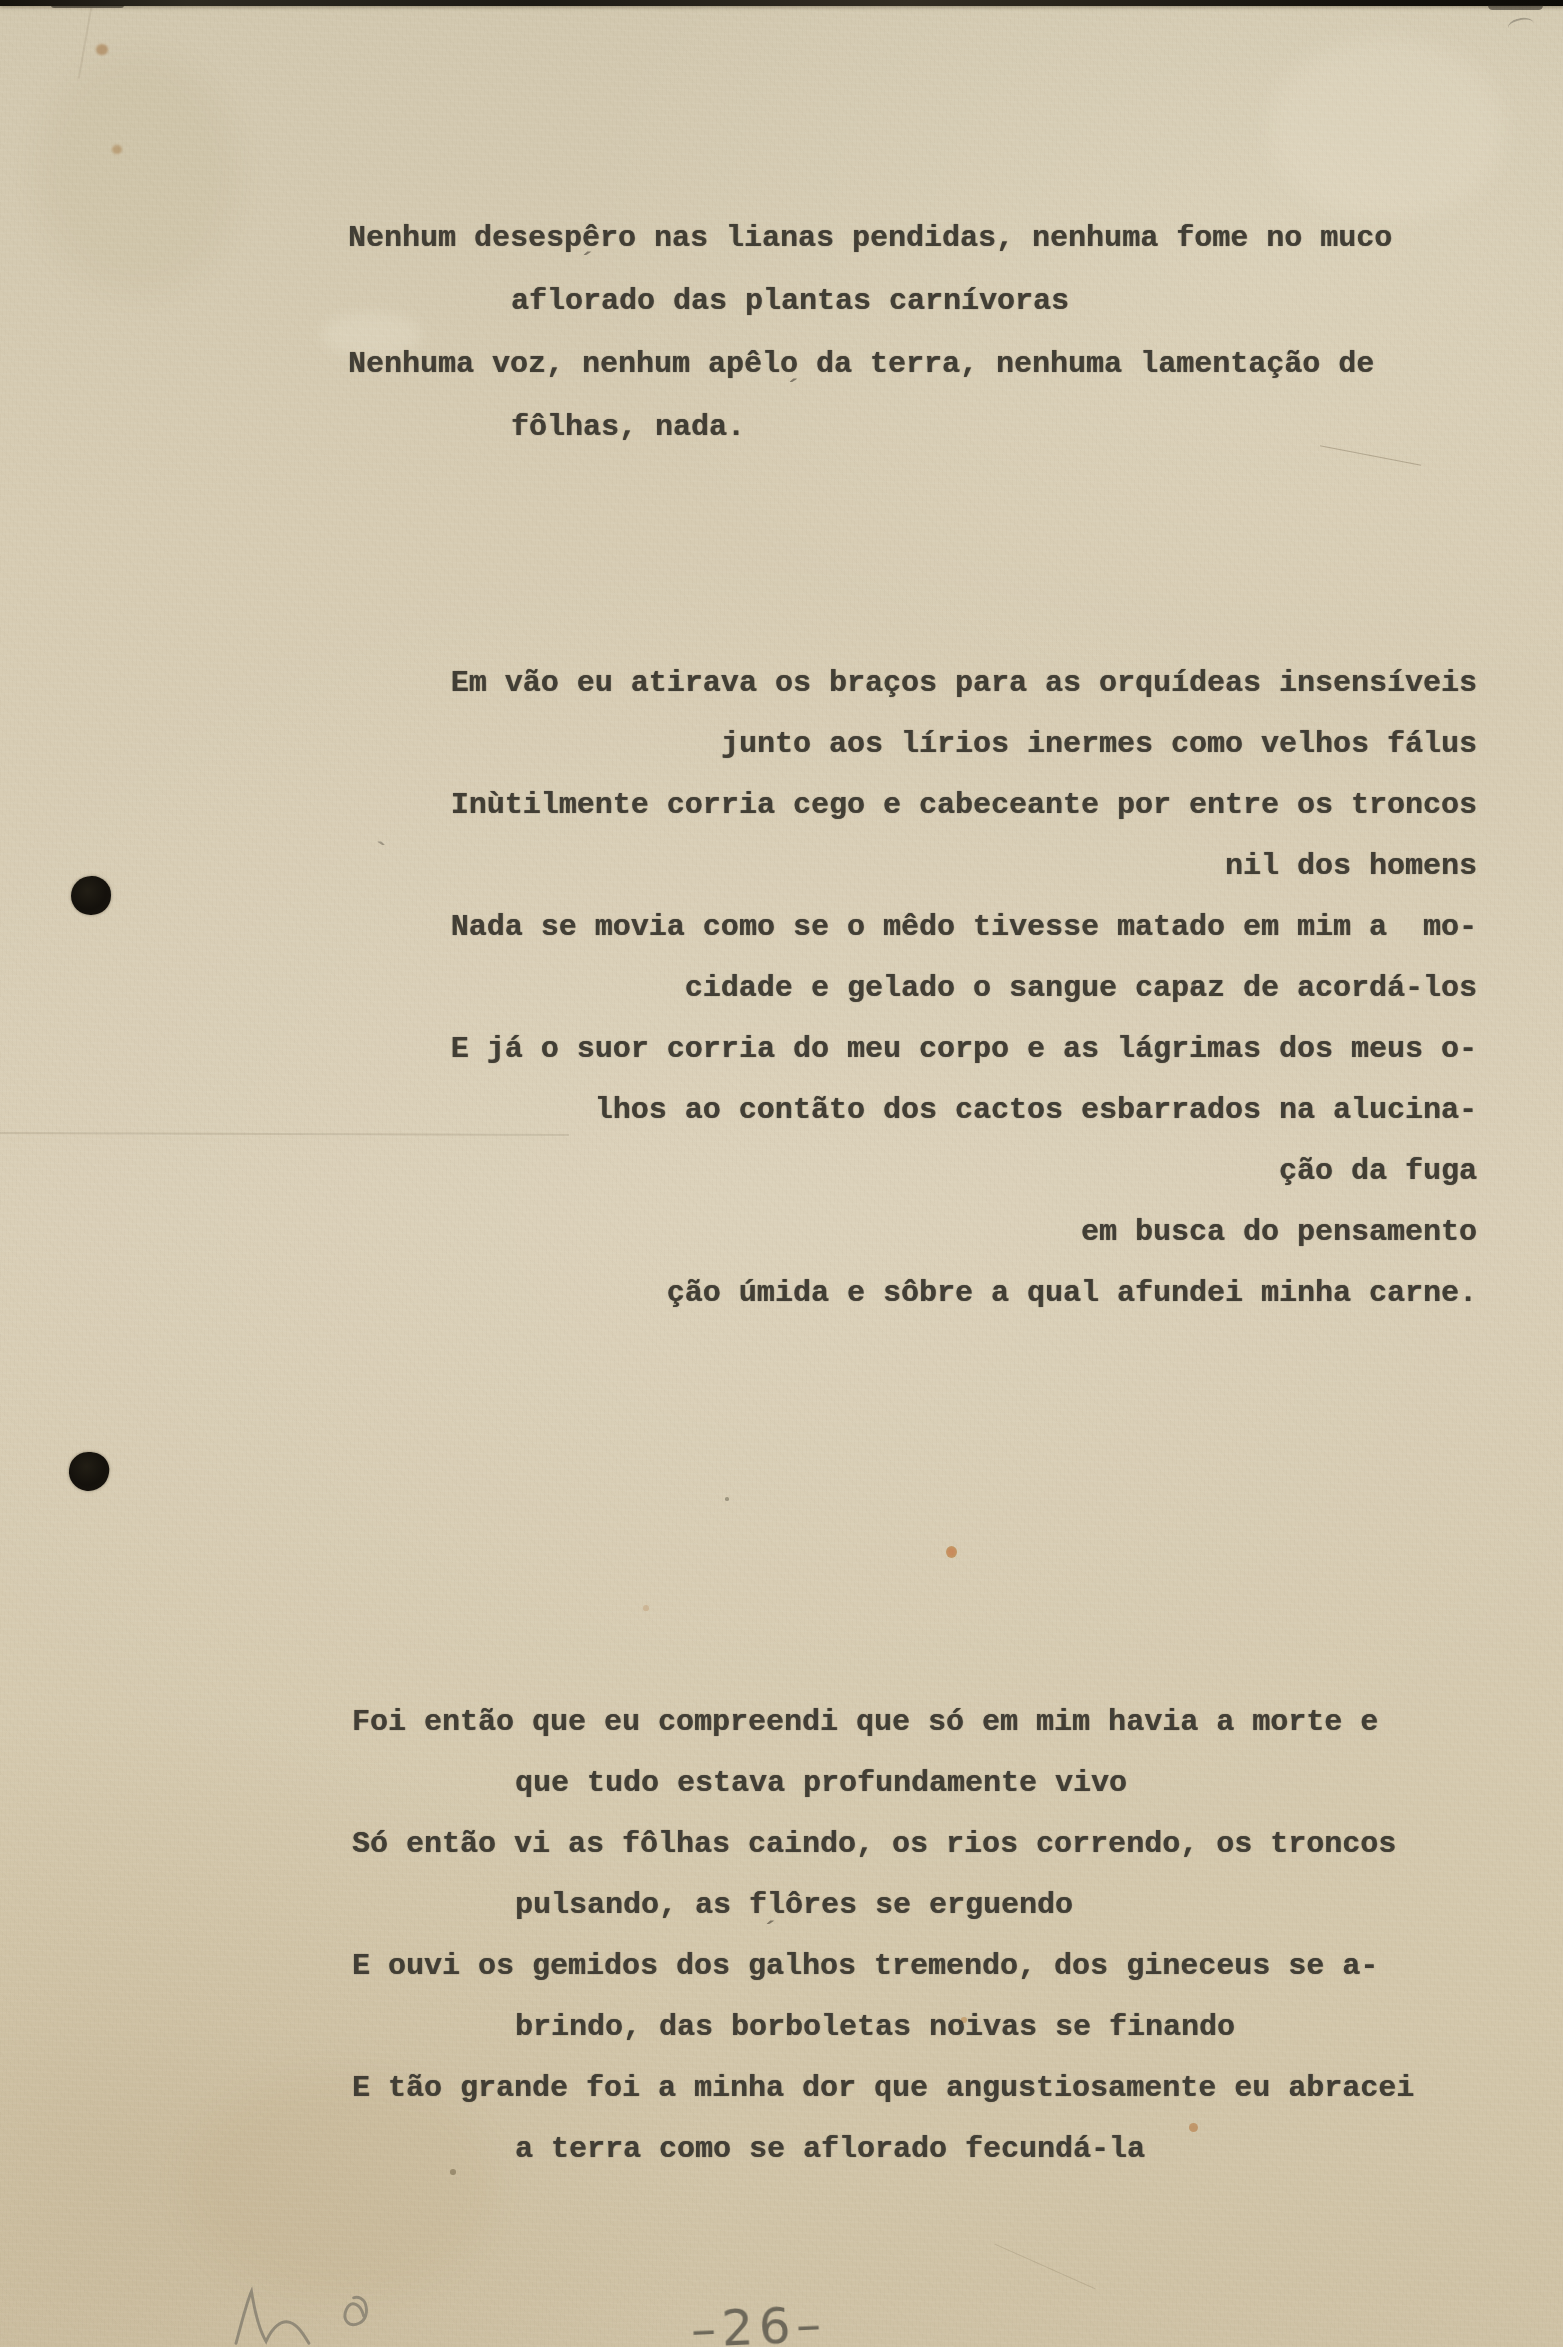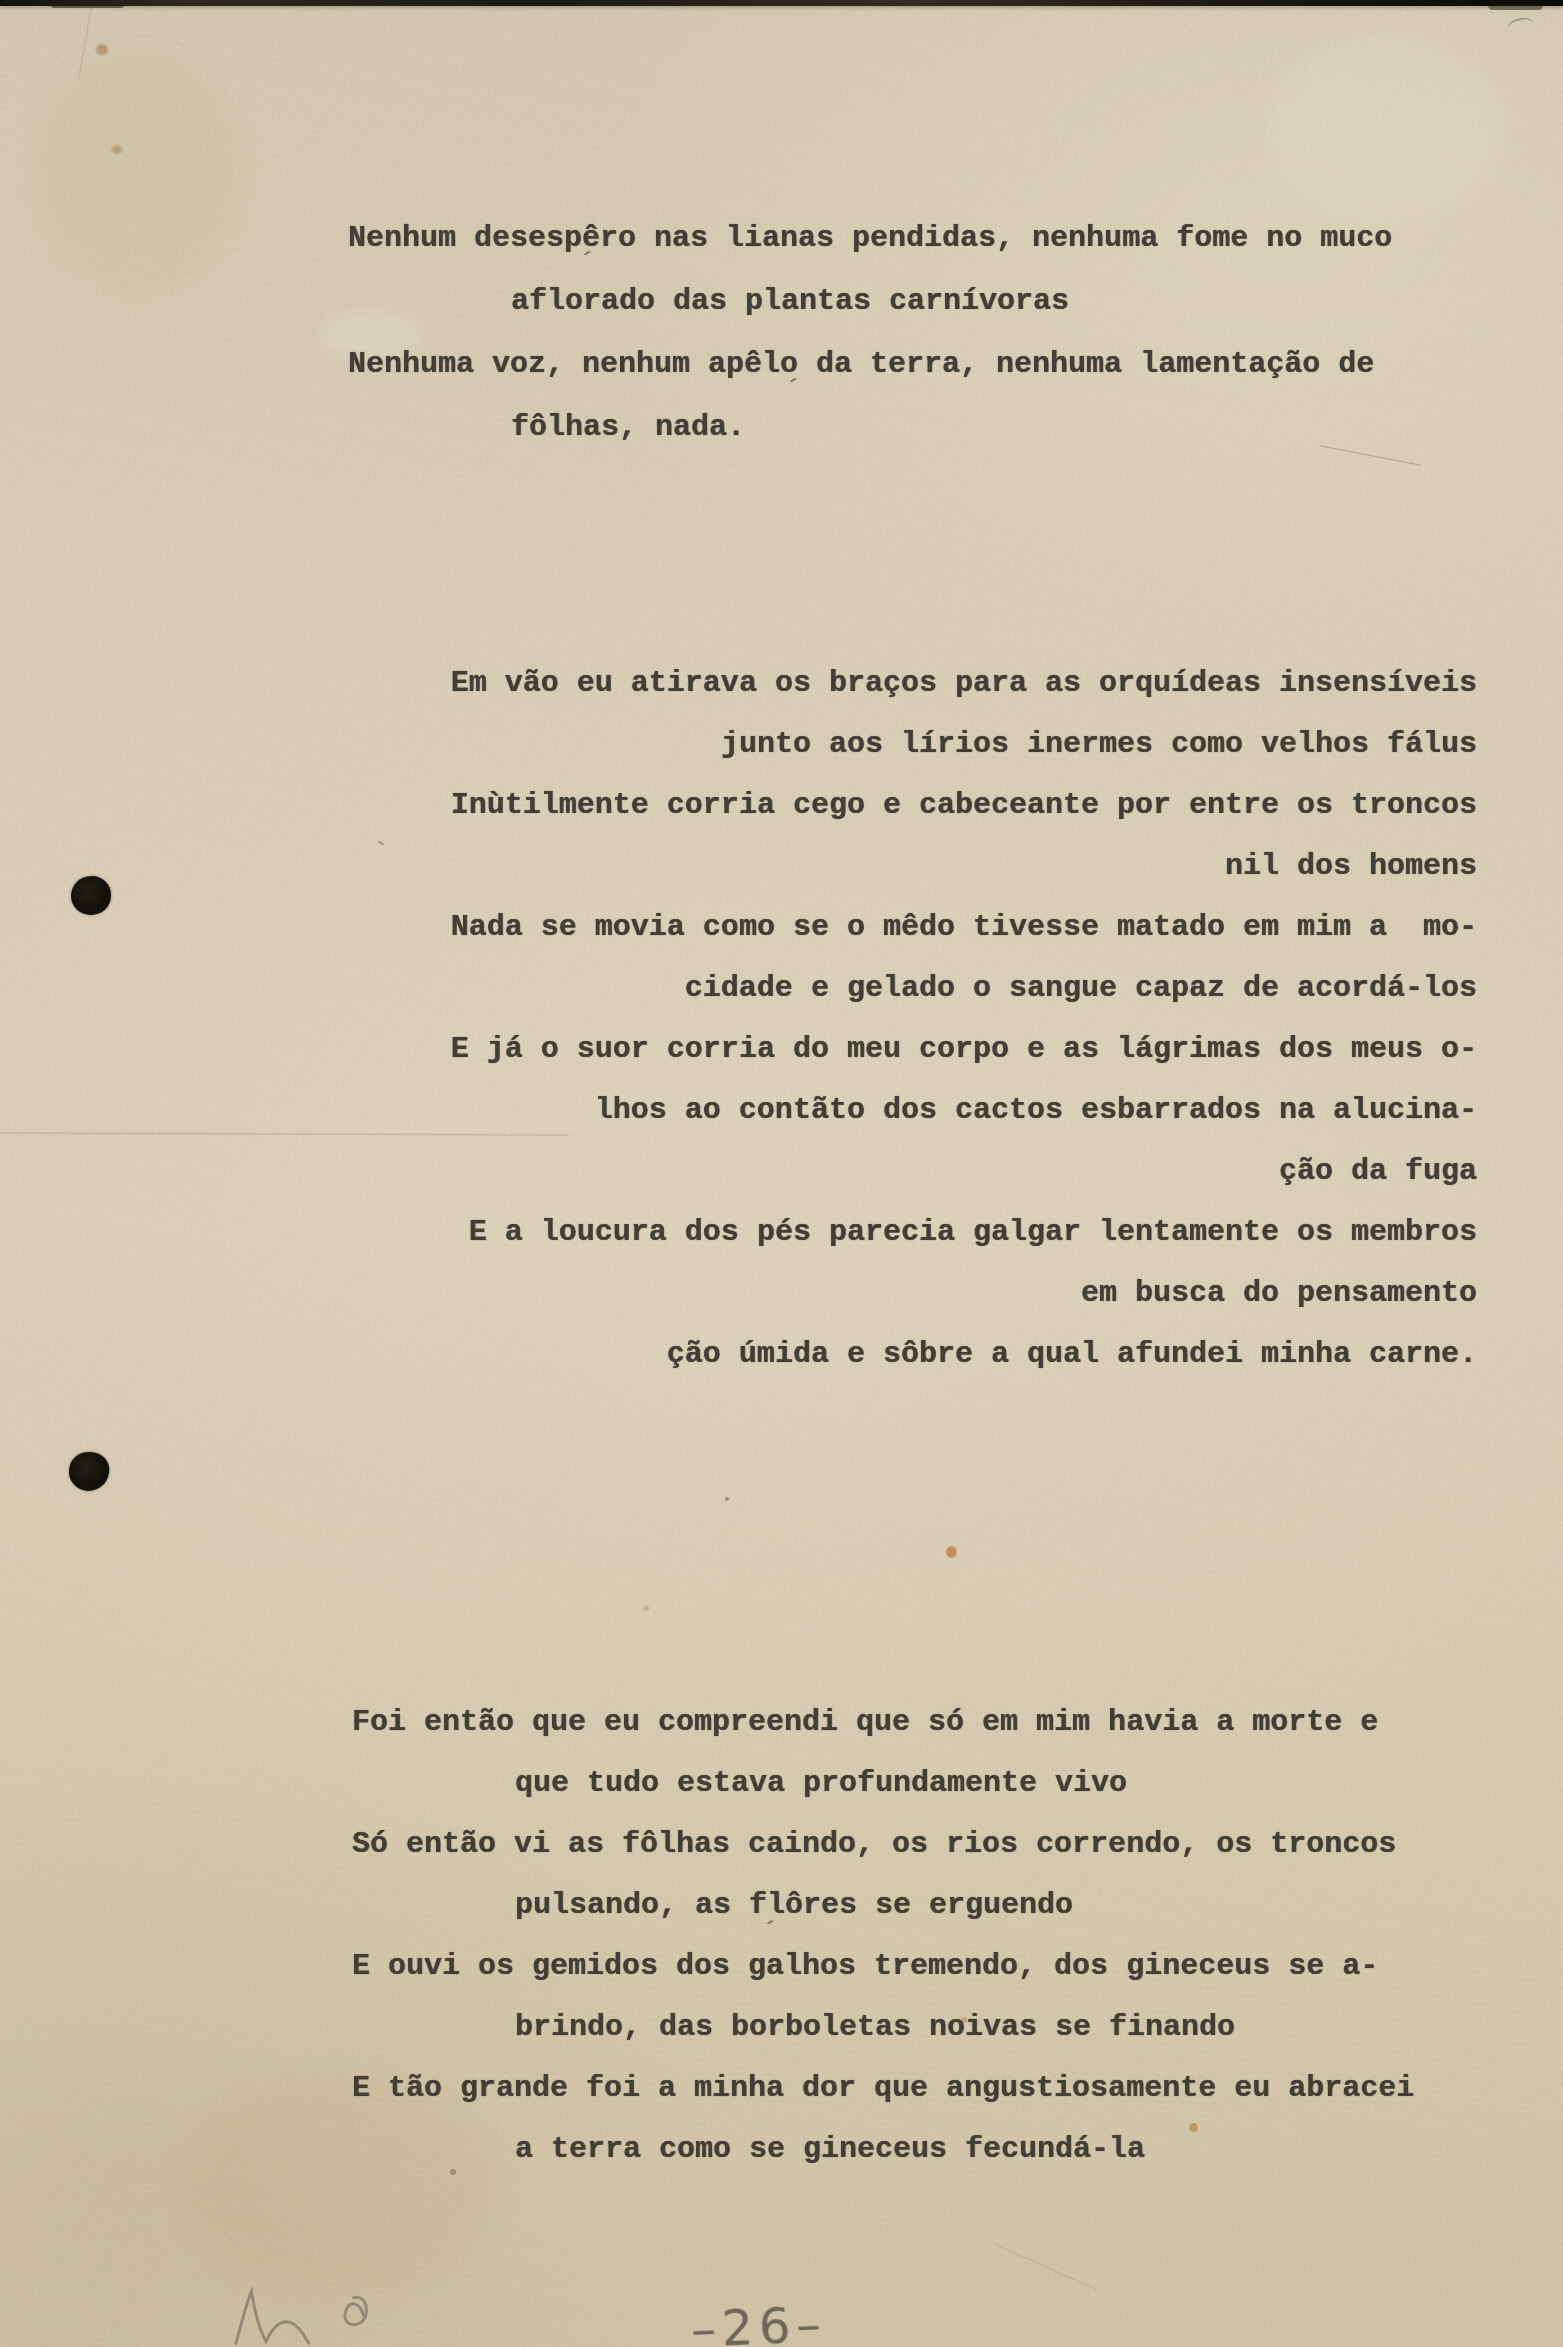--- a/index.html
+++ b/index.html
@@ -139,33 +139,32 @@
   <div class="stanza" id="stanza-2">
       <div class="line">Em vão eu atirava os braços para as orquídeas insensíveis</div>
       <div class="line indent">junto aos lírios inermes como velhos fálus</div>
       <div class="line">Inùtilmente corria cego e cabeceante por entre os troncos</div>
       <div class="line indent">nil dos homens</div>
       <div class="line">Nada se movia como se o mêdo tivesse matado em mim a  mo-</div>
       <div class="line indent">cidade e gelado o sangue capaz de acordá-los</div>
       <div class="line">E já o suor corria do meu corpo e as lágrimas dos meus o-</div>
       <div class="line indent">lhos ao contãto dos cactos esbarrados na alucina-</div>
       <div class="line indent">ção da fuga</div>
-      <div class="line">E a loucura dos pés parecia galgar lentamente os membros</div>
       <div class="line indent">em busca do pensamento</div>
       <div class="line indent">ção úmida e sôbre a qual afundei minha carne.</div>
     </div>
   <div class="stanza" id="stanza-3">
       <div class="line">Foi então que eu compreendi que só em mim havia a morte e</div>
       <div class="line indent">que tudo estava profundamente vivo</div>
       <div class="line">Só então vi as fôlhas caindo, os rios correndo, os troncos</div>
       <div class="line indent">pulsando, as flôres se erguendo</div>
       <div class="line">E ouvi os gemidos dos galhos tremendo, dos gineceus se a-</div>
       <div class="line indent">brindo, das borboletas noivas se finando</div>
       <div class="line">E tão grande foi a minha dor que angustiosamente eu abracei</div>
-      <div class="line indent">a terra como se gineceus fecundá-la</div>
+      <div class="line indent">a terra como se aflorado fecundá-la</div>
     </div>
 
   <span class="artifact" id="artifact-1">´</span>
   <span class="artifact" id="artifact-2">´</span>
   <span class="artifact" id="artifact-3">´</span>
   <span class="artifact" id="artifact-4">`</span>
   <span class="artifact" id="artifact-5">.</span>
 
   <div id="page-number">–26–</div>
   <div id="pencil-tick"></div>

